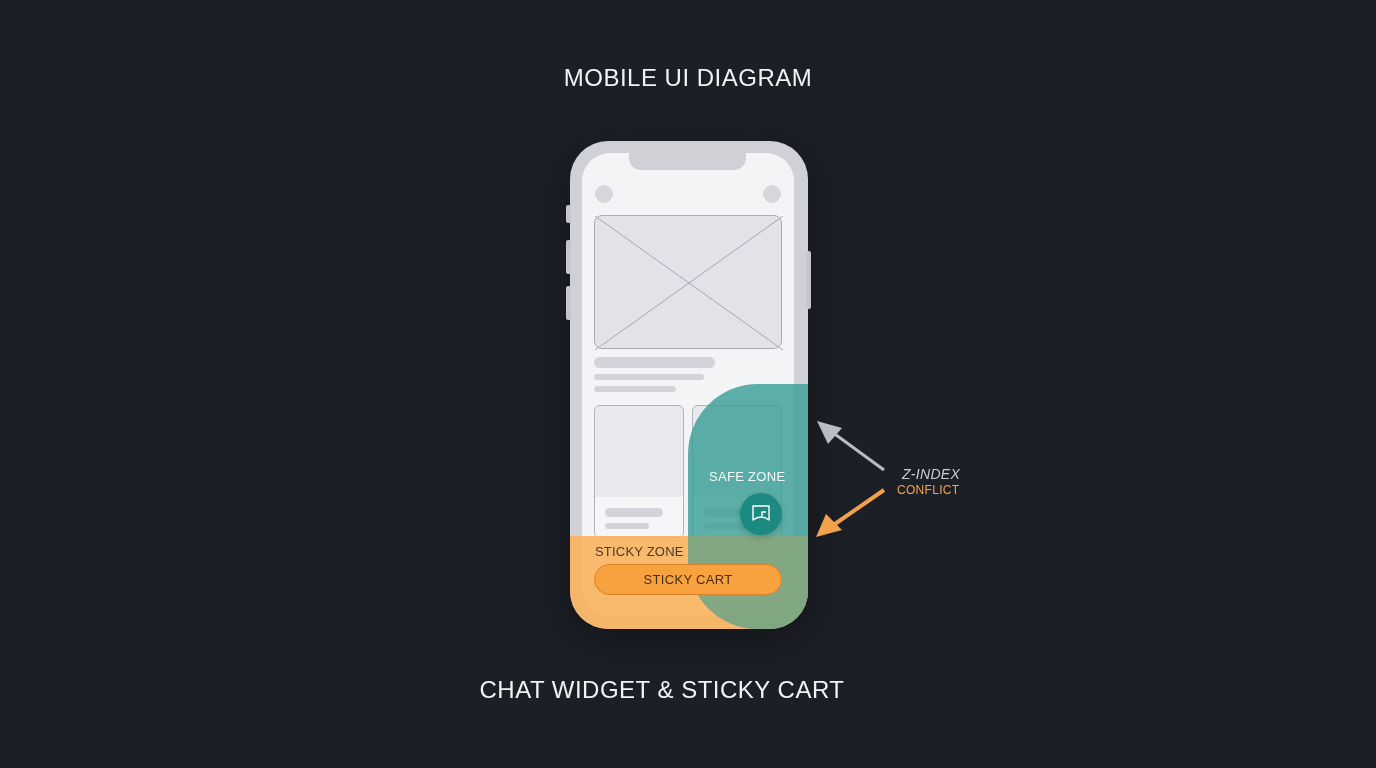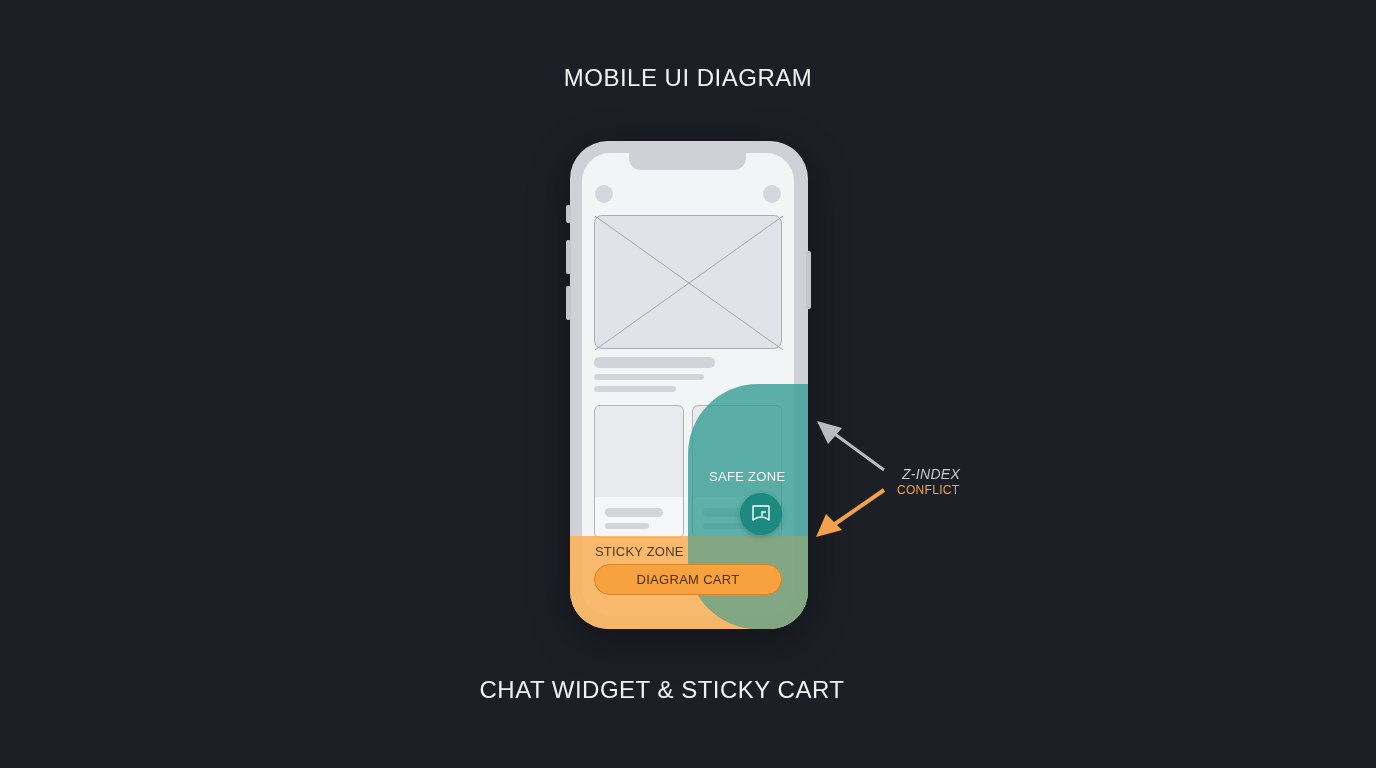--- a/index.html
+++ b/index.html
@@ -117,21 +117,21 @@
   <div class="bar" style="left:10px;top:117px;width:44px;height:6px;"></div>
 </div>
 
 <div class="danger-zone"></div>
 <div class="safe-zone"></div>
 <div class="overlap"></div>
 
 <div class="safe-label">SAFE ZONE</div>
 <div class="danger-label">STICKY ZONE</div>
 
-<div class="sticky-cart">DIAGRAM CART</div>
+<div class="sticky-cart">STICKY CART</div>
 
 <div class="chat-btn">
   <svg width="20" height="20" viewBox="0 0 20 20">
     <path d="M2 2 H18 V16 Q14 13 10 13 Q6 13 2 16 Z" fill="none" stroke="#ffffff" stroke-width="1.4" stroke-linejoin="round"></path>
     <path d="M11 12 V8 H15" fill="none" stroke="#ffffff" stroke-width="1.4"></path>
   </svg>
 </div>
 
 <svg class="arrows" width="1376" height="768">
   <g>

